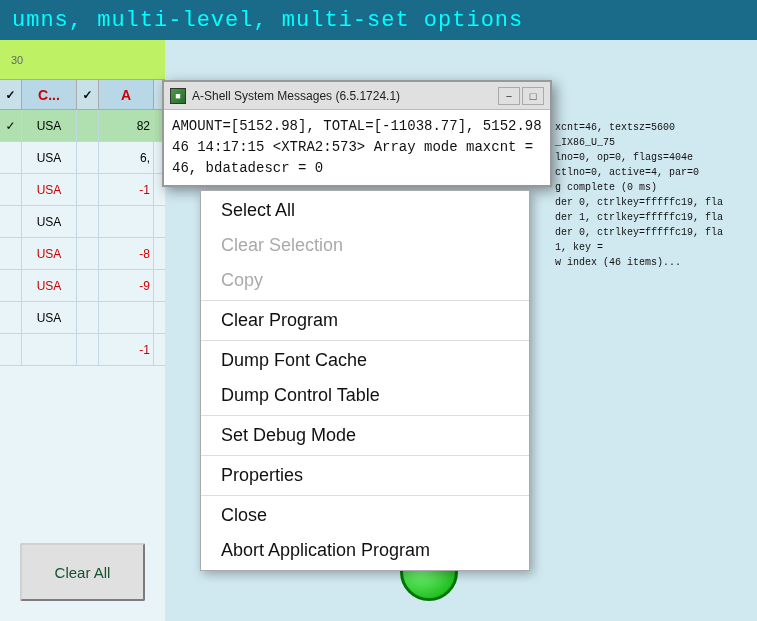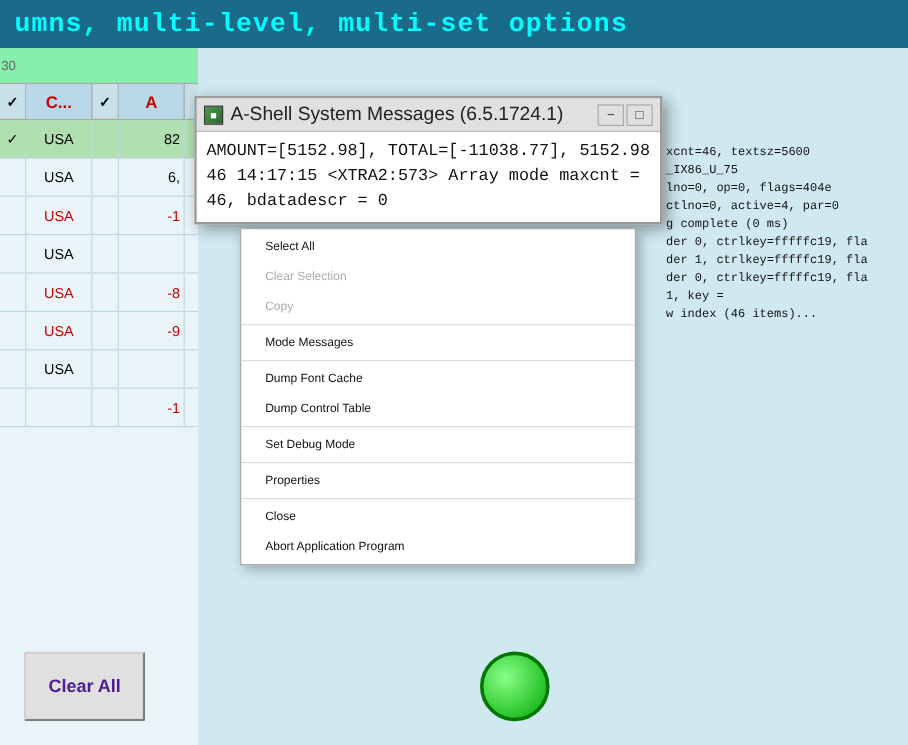--- a/index.html
+++ b/index.html
@@ -26,21 +26,21 @@
       top: 0; left: 0; right: 0;
       height: 40px;
       background: #1a6b8a;
       display: flex;
       align-items: center;
       padding-left: 12px;
     }
     .top-banner-text {
       color: #00ffff;
       font-size: 22px;
-      font-weight: bold;
+      font-weight: normal;
       font-family: 'Courier New', monospace;
       letter-spacing: 1px;
     }
 
     
     .spreadsheet {
       position: absolute;
       top: 40px;
       left: 0;
       width: 165px;
@@ -87,30 +87,30 @@
     .cell-check { width: 22px; }
     .cell-country { width: 55px; font-weight: normal; }
     .cell-check2 { width: 22px; }
     .cell-num { width: 55px; text-align: left; justify-content: flex-end; }
 
     
     .clear-all-btn {
       position: absolute;
       bottom: 20px;
       left: 20px;
-      width: 101px;
+      width: 125px;
       height: 58px;
       background: #e0e0e0;
       border: 2px outset #d0d0d0;
       display: flex;
       align-items: center;
       justify-content: center;
       font-size: 15px;
-      font-weight: bold;
-      color: #4c1d95;
+      font-weight: normal;
+      color: #14532d;
       cursor: pointer;
       border-radius: 2px;
     }
 
     
     .green-btn {
       position: absolute;
       bottom: 20px;
       left: 400px;
       width: 58px;
@@ -147,21 +147,21 @@
       border: 1px solid #333;
       display: flex;
       align-items: center;
       justify-content: center;
       font-size: 9px;
       color: white;
       flex-shrink: 0;
     }
     .sys-title-text {
       flex: 1;
-      font-size: 16px;
+      font-size: 12px;
       font-weight: normal;
       color: #222;
     }
     .sys-title-controls {
       display: flex;
       gap: 2px;
     }
     .title-btn {
       width: 22px;
       height: 18px;
@@ -192,21 +192,21 @@
       top: 190px;
       left: 200px;
       width: 330px;
       background: white;
       border: 1px solid #aaa;
       box-shadow: 3px 3px 10px rgba(0,0,0,0.3);
       padding: 2px 0;
     }
     .menu-item {
       padding: 7px 20px;
-      font-size: 10px;
+      font-size: 18px;
       color: #111;
       cursor: pointer;
     }
     .menu-item.disabled {
       color: #aaa;
       cursor: default;
     }
     .menu-separator {
       height: 1px;
       background: #ddd;
@@ -232,21 +232,21 @@
 <body>
 
 <div class="background"></div>
 
 <div class="top-banner">
   <span class="top-banner-text">umns, multi-level, multi-set options</span>
 </div>
 
 <div class="spreadsheet">
 
-  <div style="position:relative; height:30px; background:#86efac; border-bottom:1px solid #aaa; display:flex; align-items:center; padding-left:1px;">
+  <div style="position:relative; height:40px; background:#bef264; border-bottom:1px solid #aaa; display:flex; align-items:center; padding-left:11px;">
     <span style="font-size:11px; color:#666;">30</span>
   </div>
 
   <div class="spreadsheet-header">
     <div class="col-header col-check">✓</div>
     <div class="col-header col-c">C...</div>
     <div class="col-header col-check2">✓</div>
     <div class="col-header col-a">A</div>
   </div>
 
@@ -332,21 +332,21 @@
       <div>AMOUNT=[5152.98],  TOTAL=[-11038.77],   5152.98</div>
       <div>46 14:17:15 &lt;XTRA2:573&gt; Array mode maxcnt = 46, bdatadescr = 0</div>
     </div>
 </div>
 
 <div class="context-menu" id="context-menu">
     <div class="menu-item">Select All</div>
     <div class="menu-item disabled">Clear Selection</div>
     <div class="menu-item disabled">Copy</div>
     <div class="menu-separator"></div>
-    <div class="menu-item">Mode Messages</div>
+    <div class="menu-item">Clear Program</div>
     <div class="menu-separator"></div>
     <div class="menu-item">Dump Font Cache</div>
     <div class="menu-item">Dump Control Table</div>
     <div class="menu-separator"></div>
     <div class="menu-item">Set Debug Mode</div>
     <div class="menu-separator"></div>
     <div class="menu-item">Properties</div>
     <div class="menu-separator"></div>
     <div class="menu-item">Close</div>
     <div class="menu-item">Abort Application Program</div>

